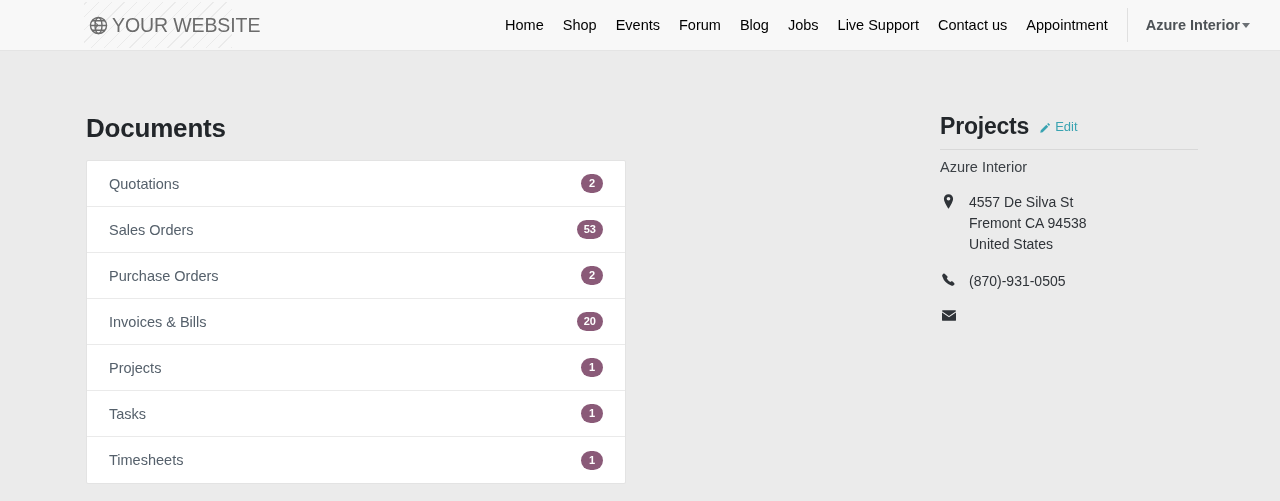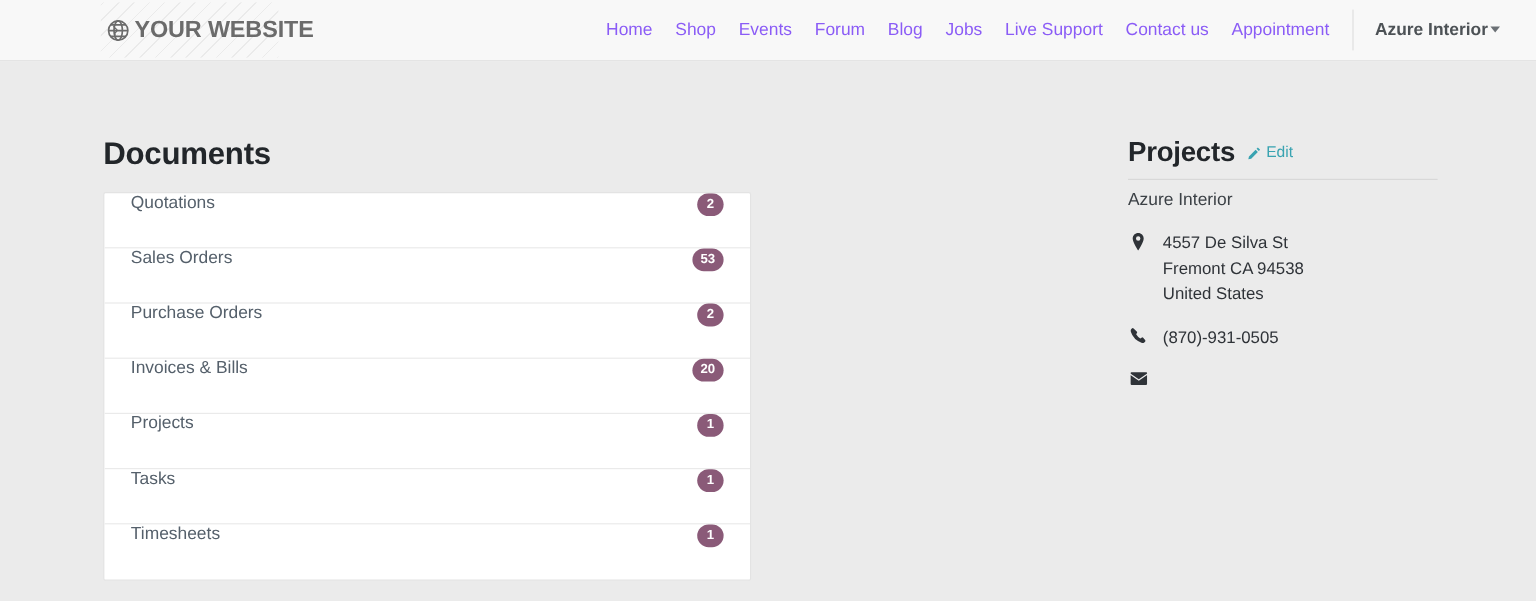--- a/index.html
+++ b/index.html
@@ -18,21 +18,20 @@
     background: #f8f8f8;
     border-bottom: 1px solid #e4e4e4;
     display: flex;
     align-items: center;
   }
   .brand {
     position: absolute;
     left: 88px; top: 0; height: 50px;
     display: flex; align-items: center; gap: 3px;
     text-decoration: none;
-    font-weight: bold;
   }
   .brand-stripes {
     position: absolute;
     left: -4px; top: 2px;
     width: 148px; height: 46px;
     background: repeating-linear-gradient(
       -45deg,
       rgba(0,0,0,0.055) 0px, rgba(0,0,0,0.055) 1px,
       rgba(0,0,0,0) 1px, rgba(0,0,0,0) 9px
     );
@@ -47,21 +46,21 @@
     font-family: "Liberation Sans", sans-serif;
   }
 
   .nav {
     position: absolute;
     right: 24px; top: 0; height: 50px;
     display: flex; align-items: center;
   }
   .nav a {
     font-size: 14.5px;
-    color: #8b5cf6;
+    color: #000000;
     text-decoration: none;
     padding: 0 9.5px;
     line-height: 50px;
     white-space: nowrap;
   }
   .nav-divider {
     width: 1px; height: 34px;
     background: #e0e0e0;
     margin: 0 8px 0 10px;
   }
@@ -96,21 +95,21 @@
 
   .doc-list {
     background: #ffffff;
     border: 1px solid #e3e3e3;
     border-radius: 2px;
     overflow: hidden;
   }
   .doc-row {
     height: 46px;
     display: flex;
-    align-items: flex-start;
+    align-items: center;
     justify-content: space-between;
     padding: 0 22px 0 22px;
     border-bottom: 1px solid #eaeaea;
     text-decoration: none;
     cursor: pointer;
   }
   .doc-row:last-child { border-bottom: none; }
   .doc-label {
     font-size: 14.5px;
     color: #55606b;

